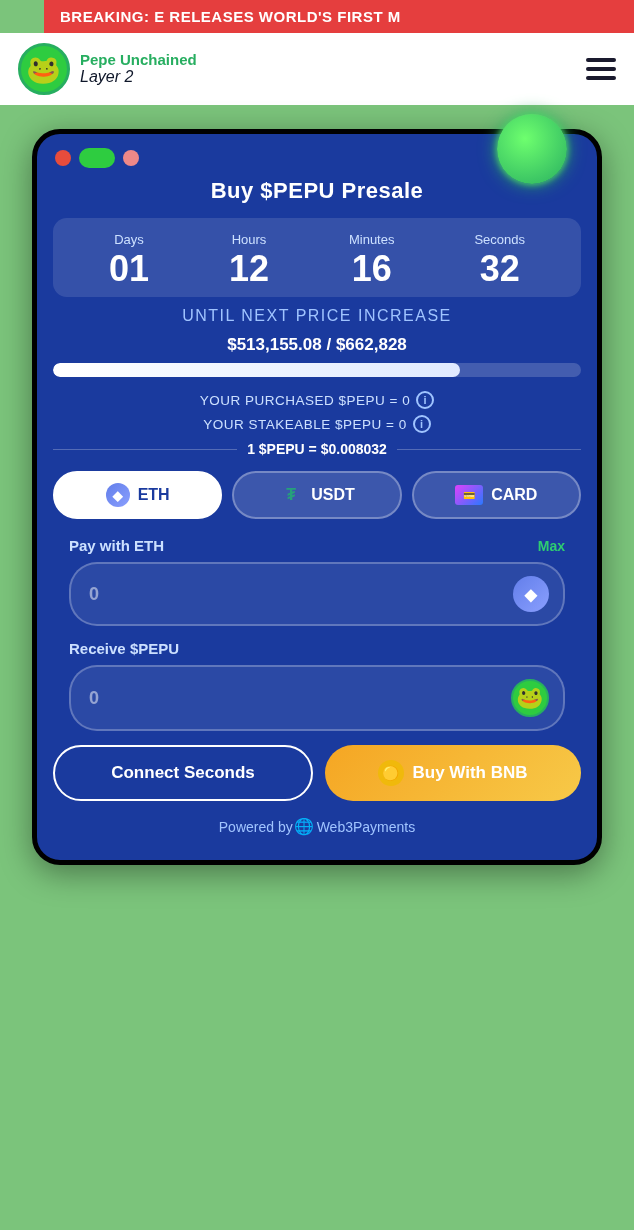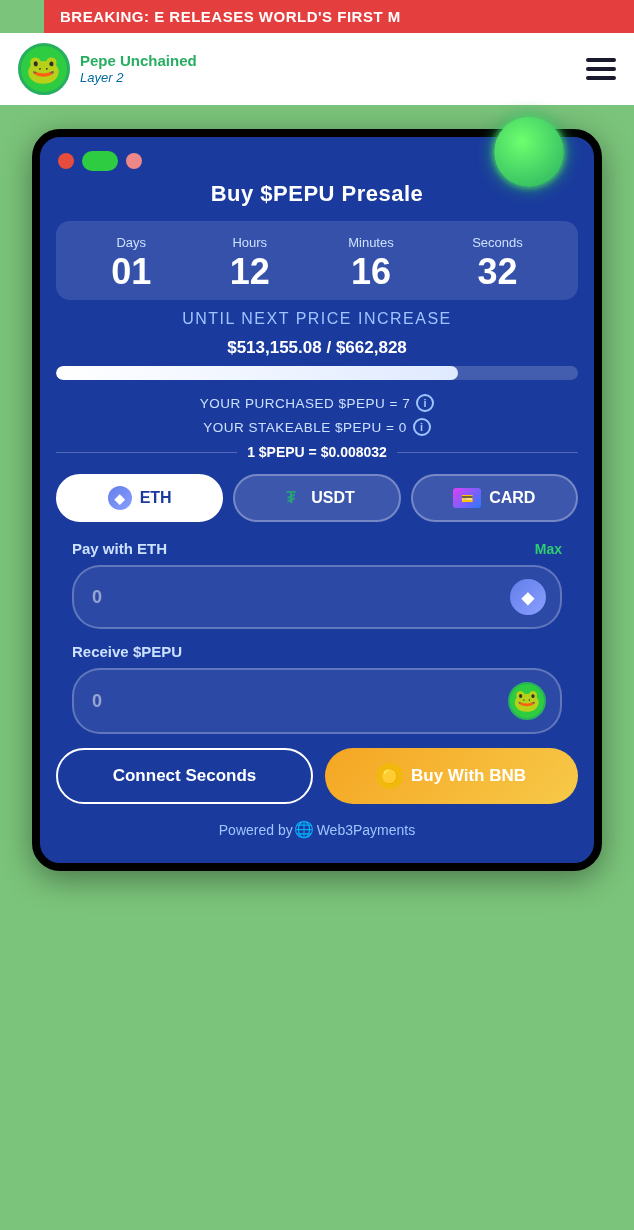--- a/index.html
+++ b/index.html
@@ -53,22 +53,22 @@
       display: flex;
       flex-direction: column;
     }
     .logo-title {
       font-size: 15px;
       font-weight: 700;
       color: #27ae60;
       line-height: 1.1;
     }
     .logo-subtitle {
-      font-size: 13px;
-      color: #0369a1;
+      font-size: 16px;
+      color: #0f172a;
       font-style: italic;
     }
     .hamburger {
       font-size: 32px;
       color: #1a1a2e;
       cursor: pointer;
       display: flex;
       flex-direction: column;
       gap: 5px;
     }
@@ -91,21 +91,21 @@
       position: relative;
     }
 
     
     .widget {
       background: #1a3a9e;
       border-radius: 28px;
       width: 570px;
       padding: 0 0 24px;
       position: relative;
-      border: 8px solid #000000;
+      border: 5px solid #000000;
       box-shadow: 0 8px 32px rgba(0,0,0,0.4);
     }
 
     
     .widget-topbar {
       display: flex;
       align-items: center;
       padding: 14px 18px 10px;
       gap: 8px;
       position: relative;
@@ -497,21 +497,21 @@
       <span>$513,155.08</span>
       <span> / </span>
       <span>$662,828</span>
     </div>
 
     <div class="progress-bar-wrap">
       <div class="progress-bar-fill" style="width: 77%"></div>
     </div>
 
     <div class="info-row">
-      <span>YOUR PURCHASED $PEPU = 7</span>
+      <span>YOUR PURCHASED $PEPU = 0</span>
       <span class="info-icon">i</span>
     </div>
 
     <div class="info-row">
       <span>YOUR STAKEABLE $PEPU = 0</span>
       <span class="info-icon">i</span>
     </div>
 
     <div class="price-divider">
       <div class="divider-line"></div>

